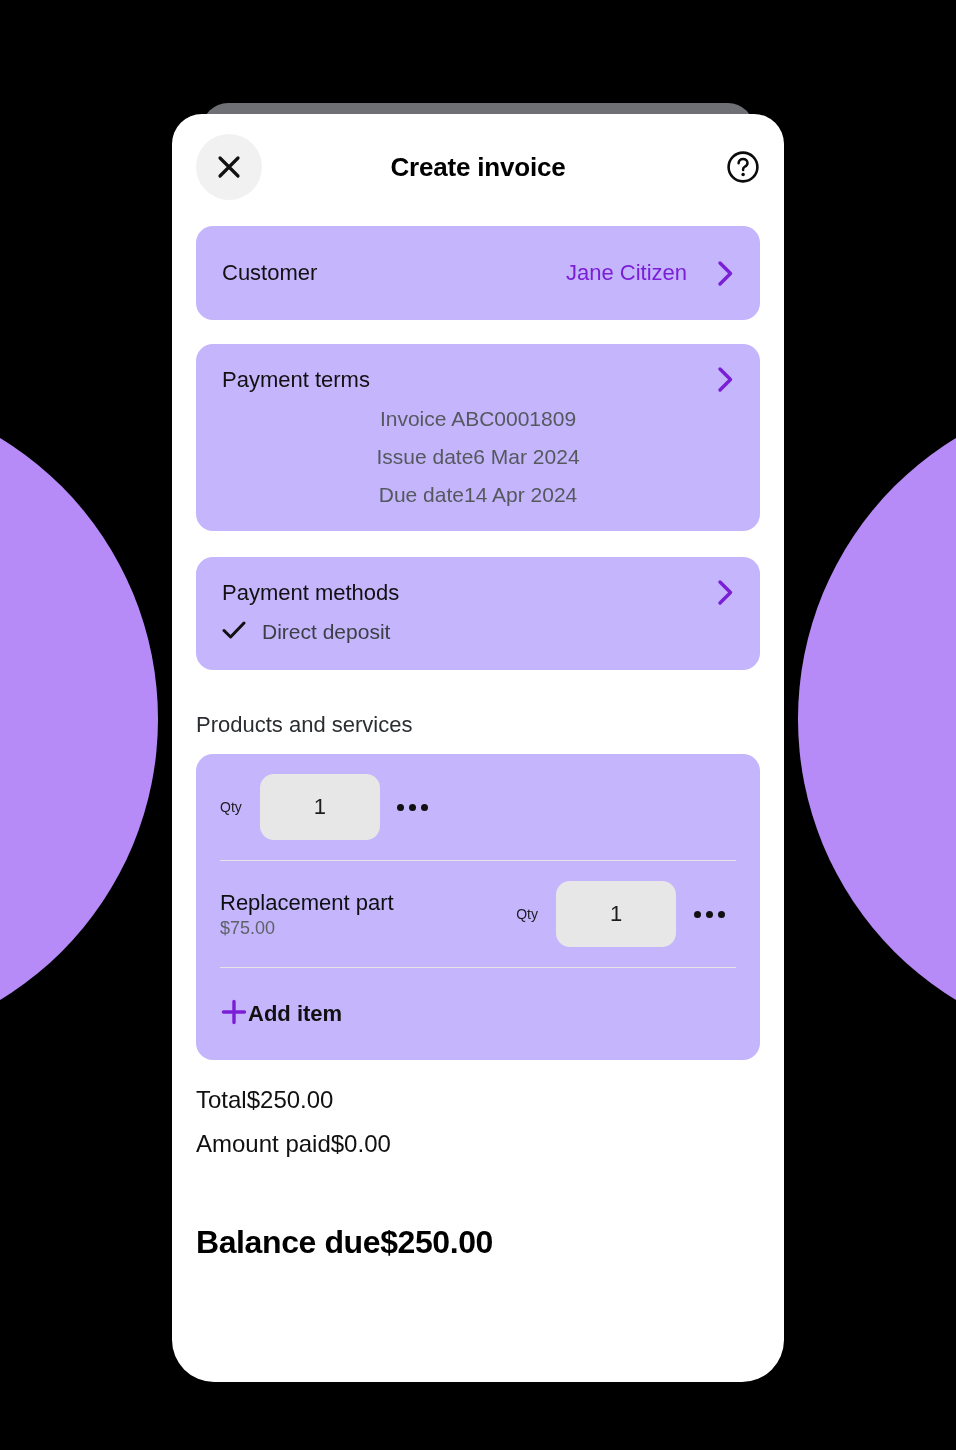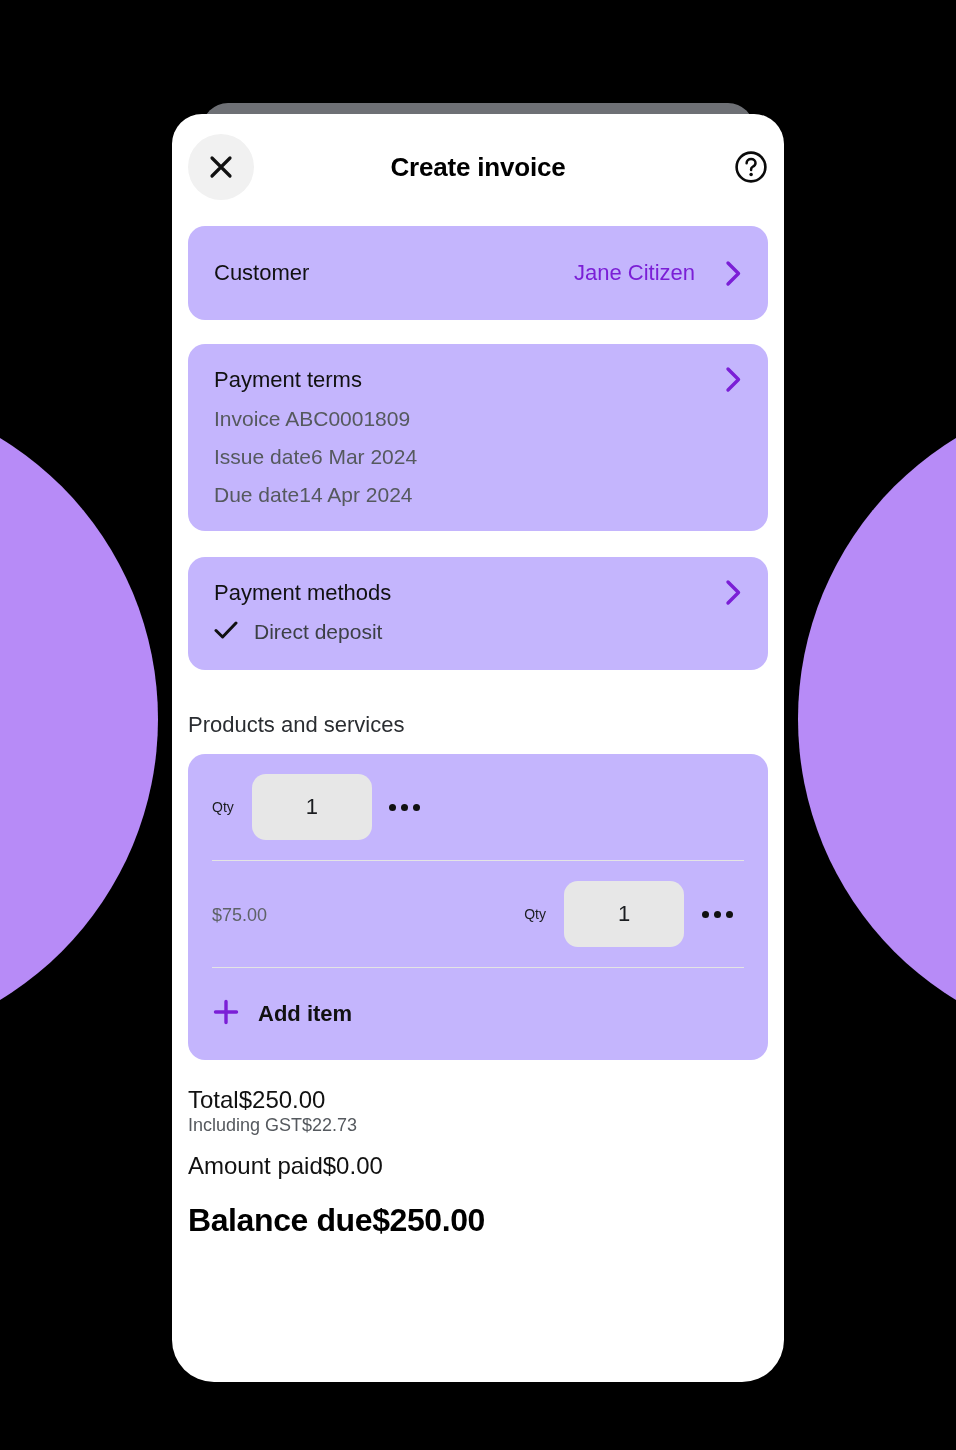--- a/index.html
+++ b/index.html
@@ -50,21 +50,21 @@
     width: 612px;
     height: 1268px;
     background: #FFFFFF;
     border-radius: 30px 30px 42px 42px;
     overflow: hidden;
   }
 
   .sheet-inner {
     position: absolute;
     inset: 0;
-    padding: 0 16px;
+    padding: 0 24px;
   }
 
   
   .header {
     position: relative;
     height: 106px;
     display: flex;
     align-items: center;
     justify-content: center;
   }
@@ -144,21 +144,21 @@
     justify-content: space-between;
     cursor: pointer;
   }
   .card-head-title {
     font-size: 22px;
     color: #111111;
   }
   .kv {
     display: flex;
     align-items: baseline;
-    justify-content: flex-start;
+    justify-content: center;
     margin-top: 14px;
   }
   .kv-k, .kv-v {
     font-size: 21px;
     color: #55595E;
   }
 
   
   .card-methods {
     margin-top: 26px;
@@ -241,21 +241,20 @@
     display: block;
   }
   .divider {
     height: 1px;
     background: #E4E4E4;
   }
   .add-item {
     height: 92px;
     display: flex;
     align-items: center;
-    gap: 18px;
     cursor: pointer;
   }
   .add-item-label {
     font-size: 22px;
     font-weight: bold;
     color: #111111;
   }
 
   
   .totals { margin-top: 26px; }
@@ -276,20 +275,21 @@
     color: #55595E;
   }
   .tot-row-sub { margin-top: 1px; }
   .tot-row-paid { margin-top: 16px; }
   .tot-row-balance { margin-top: 22px; }
   .bal-k {
     font-size: 32px;
     font-weight: bold;
     color: #000000;
     letter-spacing: -0.4px;
+    margin-top: 44px;
   }
   .bal-v {
     font-size: 32px;
     font-weight: bold;
     color: #000000;
     letter-spacing: -0.4px;
   }
 </style>
 </head>
 <body>
@@ -393,20 +393,21 @@
                 <i></i>
                 <i></i>
             </span>
           </div>
         </div>
 
         <div class="divider"></div>
 
         <div class="line-item">
           <div class="li-texts">
+            <div class="li-name">Replacement part</div>
             <div class="li-price">$75.00</div>
           </div>
           <div class="qty-label">Qty</div>
           <div class="qty-box">
             <span class="qty-val">1</span>
           </div>
           <div class="more-btn">
             <span style="display:flex;gap:5px;">
               <i></i>
                 <i></i>
@@ -425,24 +426,20 @@
           </span>
           <span class="add-item-label">Add item</span>
         </div>
       </div>
 
       <div class="totals">
         <div class="tot-row">
           <div class="tot-main-k">Total</div>
           <div class="tot-main-v">$250.00</div>
         </div>
-        <div class="tot-row tot-row-sub">
-          <div class="tot-sub-k">Including GST</div>
-          <div class="tot-sub-v">$22.73</div>
-        </div>
         <div class="tot-row tot-row-paid">
           <div class="tot-main-k">Amount paid</div>
           <div class="tot-main-v">$0.00</div>
         </div>
         <div class="tot-row tot-row-balance">
           <div class="bal-k">Balance due</div>
           <div class="bal-v">$250.00</div>
         </div>
       </div>
 

